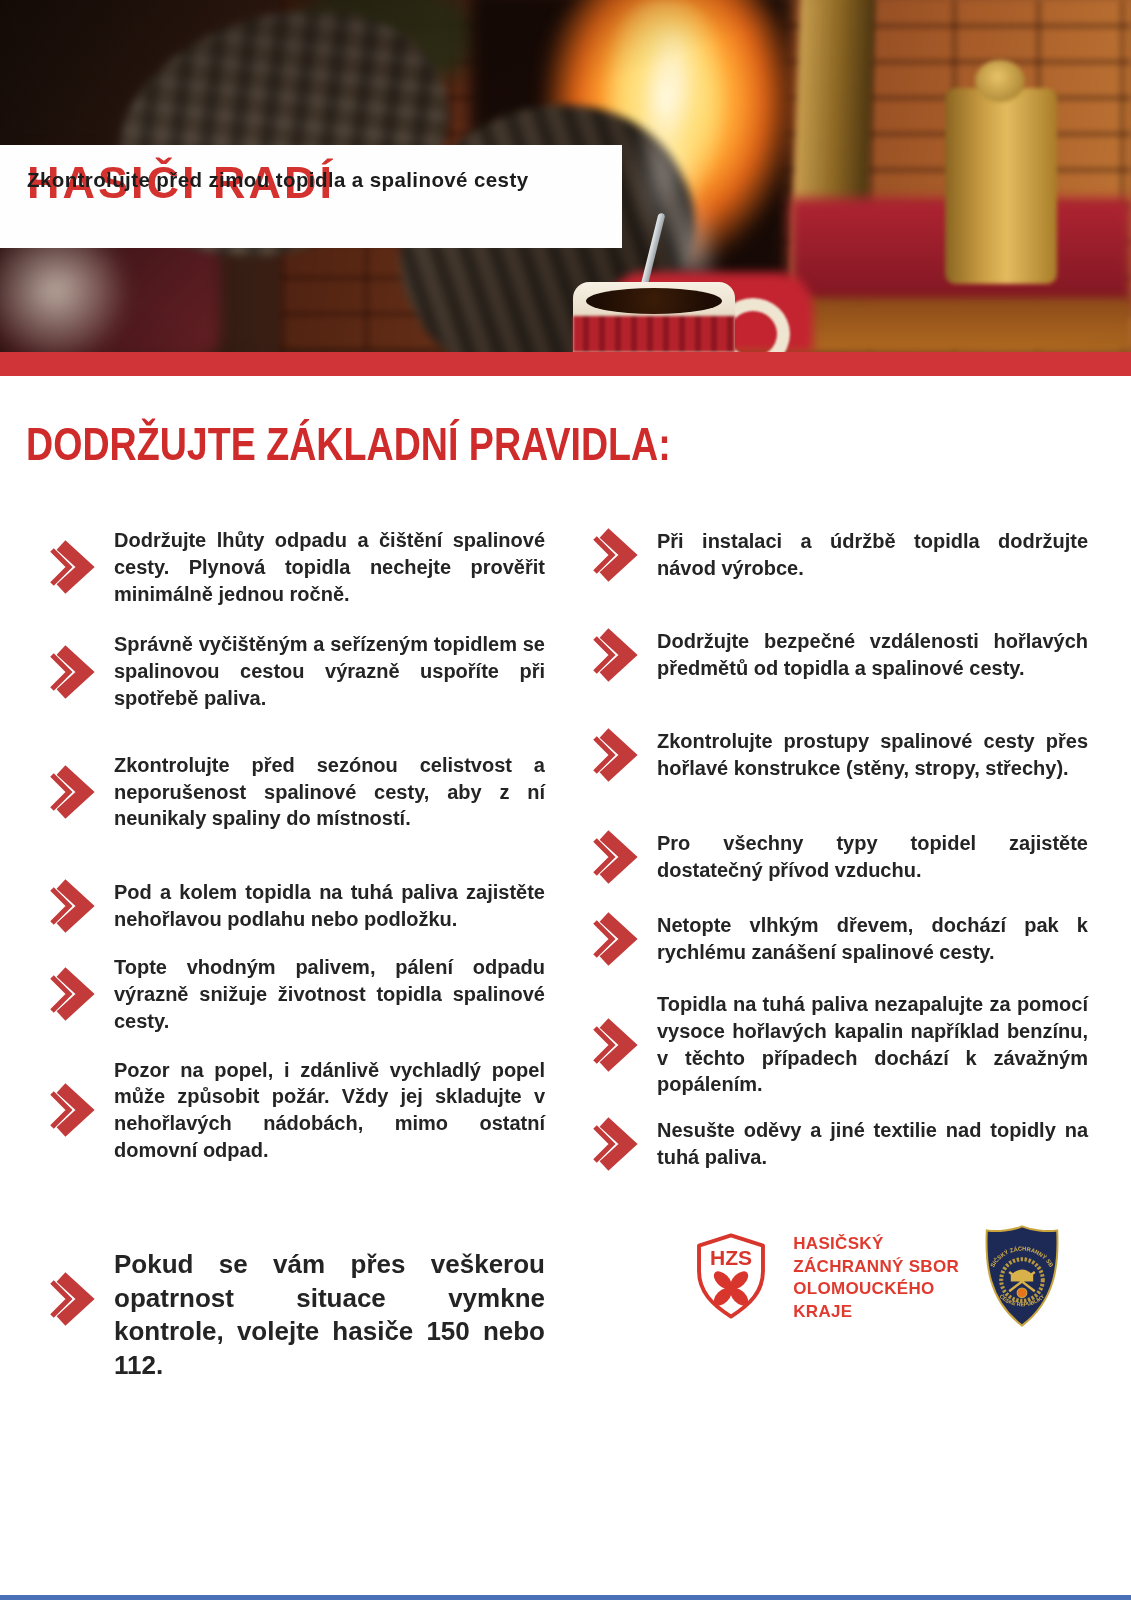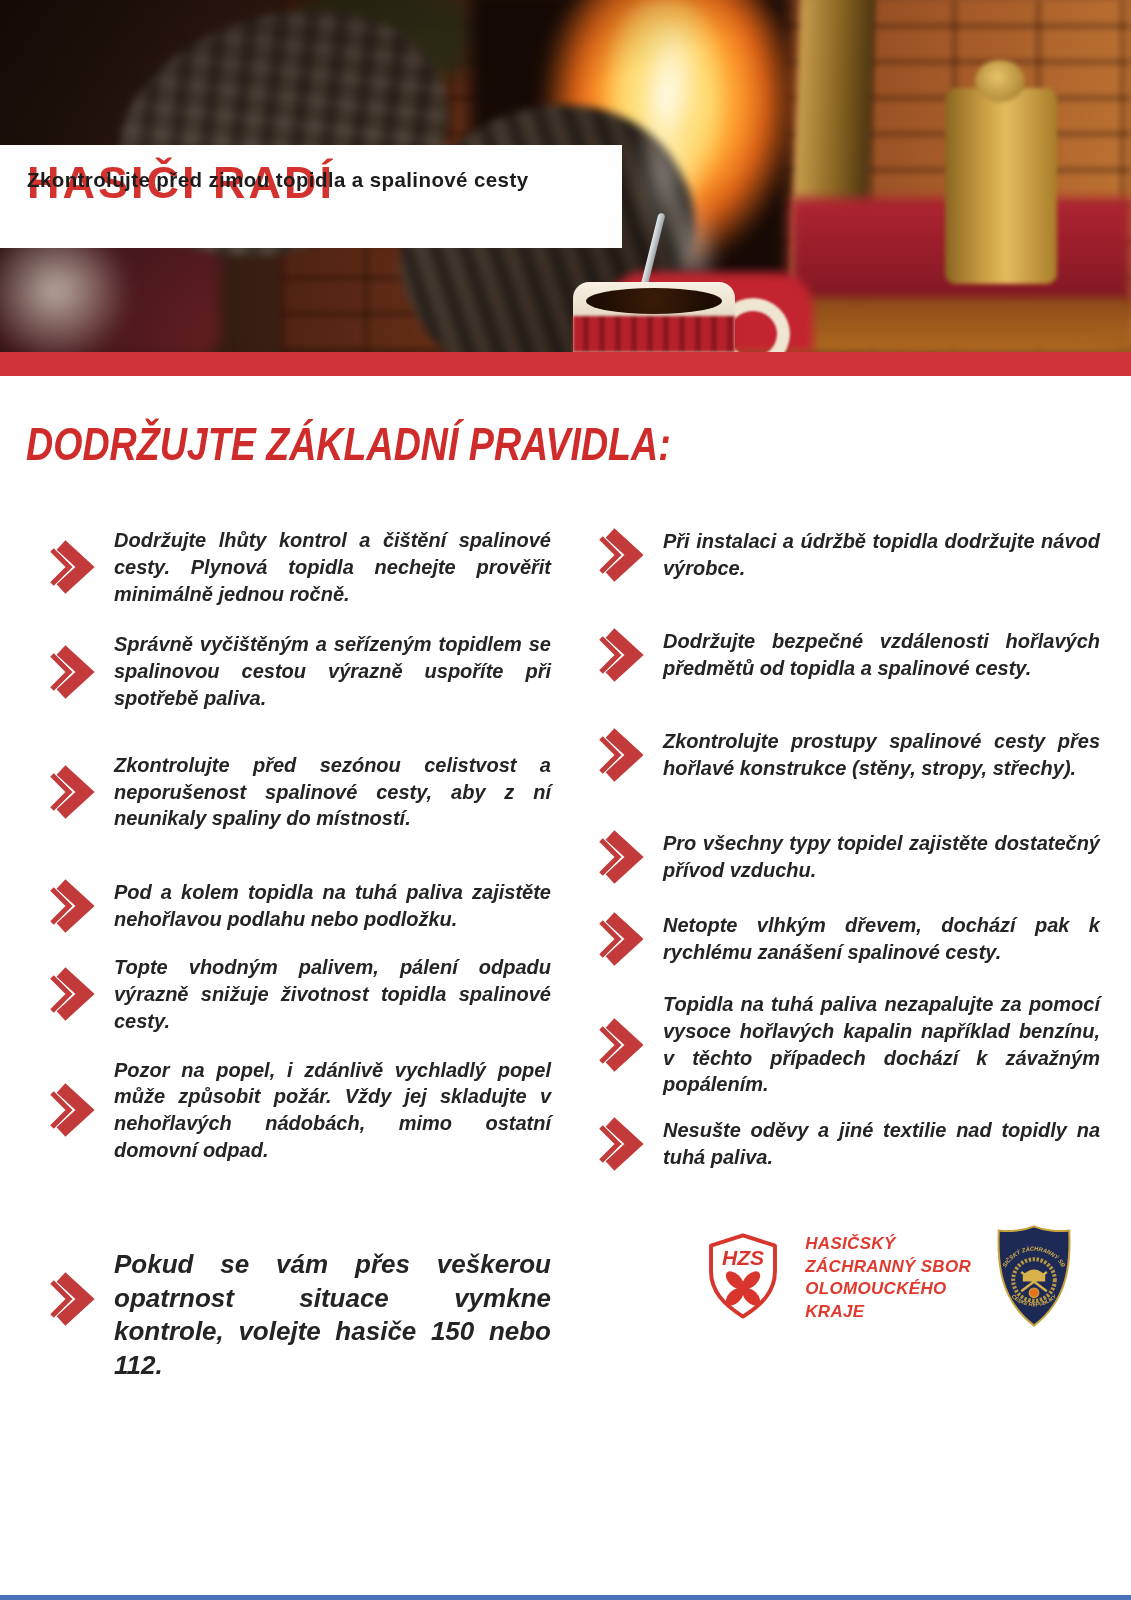--- a/index.html
+++ b/index.html
@@ -68,21 +68,21 @@
       linear-gradient(160deg, rgba(10,5,2,.55), rgba(0,0,0,0) 40%),
       radial-gradient(120% 120% at 60% 40%, rgba(0,0,0,0) 55%, rgba(20,5,0,.45) 100%);}
   .hero-box{position:absolute;left:0;top:145px;width:622px;height:103px;background:#fefefe;
     box-sizing:border-box;padding:14px 0 0 27px;z-index:5;}
   .hero-title{color:#d4322e;font-size:45px;font-weight:800;letter-spacing:3px;line-height:1.05;
     font-family:"Liberation Sans",sans-serif;}
   .hero-sub{color:#1c1c1c;font-size:20.5px;font-weight:700;letter-spacing:.4px;margin-top:9px;}
   .red-stripe{width:1131px;height:24px;background:#d13438;}
 
   
-  .content{box-sizing:border-box;padding:0 31px 0 44px;font-style:italic;}
+  .content{box-sizing:border-box;padding:0 43px 0 44px;}
   .rules-heading{margin:40px 0 0 -18px;color:#cf2b2b;font-size:47px;font-weight:800;
     letter-spacing:0px;transform:scaleX(.8);transform-origin:left center;white-space:nowrap;}
   .columns{display:flex;gap:42px;margin-top:56px;}
   .col{width:507px;}
   .item{display:flex;align-items:center;}
   .chev{flex:0 0 52px;margin-right:18px;display:flex;align-items:center;justify-content:center;}
   .txt{margin:0;flex:1;text-align:justify;font-size:20px;line-height:1.34;font-weight:700;color:#242424;}
   .txt-lg{font-size:26px;line-height:1.3;margin-top:32px;}
 
   
@@ -133,21 +133,21 @@
 
       <div class="col">
 
         <div class="item" style="margin-bottom:24px">
           <span class="chev">
             <svg width="52" height="56" viewBox="0 0 52 56">
                 <polyline points="8,11 25,28 8,45" fill="none" stroke="#c23a3a" stroke-width="5"></polyline>
                 <polyline points="17,6 41,28 17,50" fill="none" stroke="#c23a3a" stroke-width="13"></polyline>
               </svg>
           </span>
-          <p class="txt">Dodržujte lhůty kontrol a čištění spalinové cesty. Plynová topidla nechejte prověřit minimálně jednou ročně.</p>
+          <p class="txt">Dodržujte lhůty odpadu a čištění spalinové cesty. Plynová topidla nechejte prověřit minimálně jednou ročně.</p>
         </div>
 
         <div class="item" style="margin-bottom:40px">
           <span class="chev">
             <svg width="52" height="56" viewBox="0 0 52 56">
                 <polyline points="8,11 25,28 8,45" fill="none" stroke="#c23a3a" stroke-width="5"></polyline>
                 <polyline points="17,6 41,28 17,50" fill="none" stroke="#c23a3a" stroke-width="13"></polyline>
               </svg>
           </span>
           <p class="txt">Správně vyčištěným a seřízeným topidlem se spalinovou cestou výrazně uspoříte při spotřebě paliva.</p>

